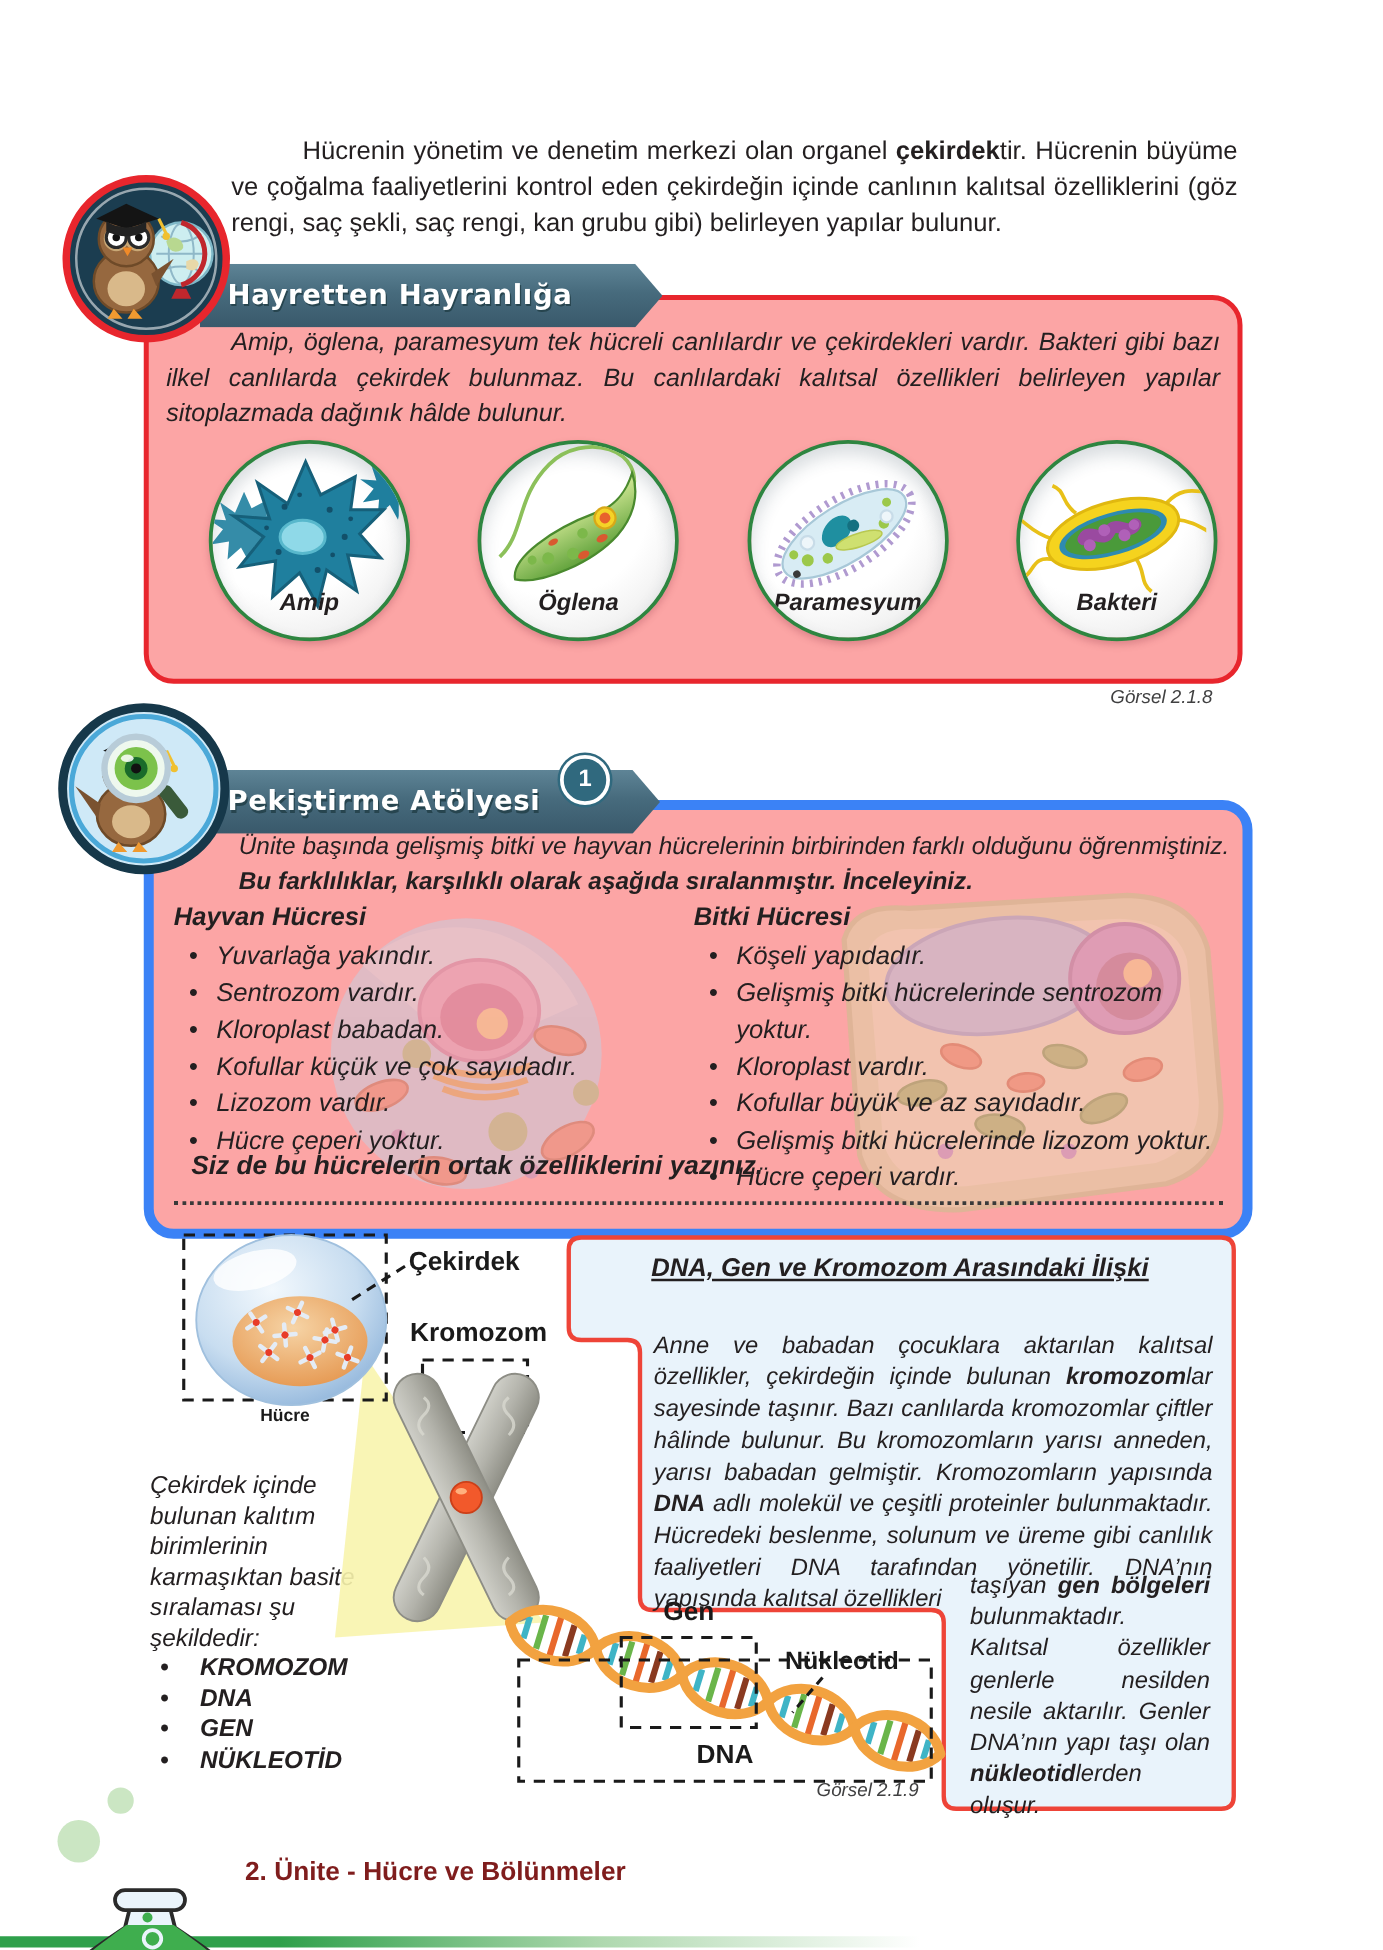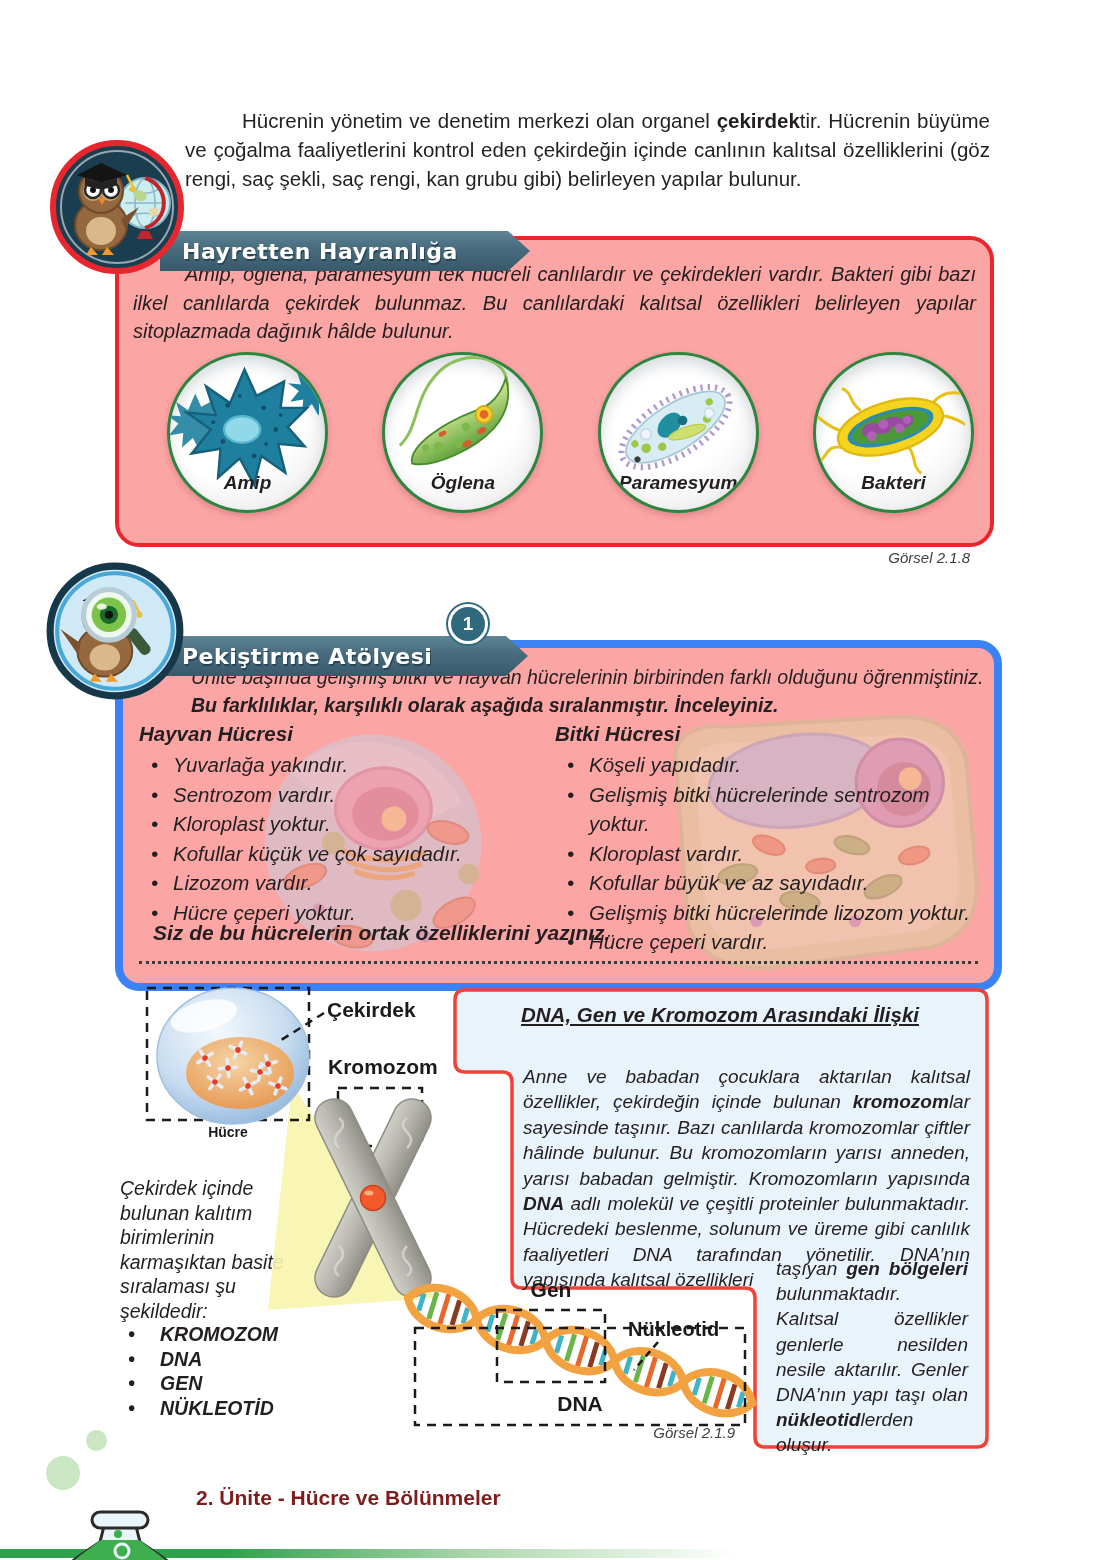--- a/index.html
+++ b/index.html
@@ -3,24 +3,24 @@
 <meta charset="utf-8">
 <style>
   html,body{margin:0;padding:0;background:#fff;}
   .page{position:relative;width:1106px;height:1560px;background:#ffffff;overflow:hidden;
         font-family:"Liberation Sans",sans-serif;color:#231f20;}
   .abs{position:absolute;}
   .it{font-style:italic;}
   .bd{font-weight:bold;}
   .just{text-align:justify;}
   
-  .banner{position:absolute;height:40px;display:flex;align-items:center;padding:0 34px 0 22px;
+  .banner{position:absolute;height:51px;display:flex;align-items:center;padding:0 34px 0 22px;
           background:linear-gradient(180deg,#5e8496 0%,#476b7d 45%,#39596b 100%);
           clip-path:polygon(0 0,calc(100% - 22px) 0,100% 50%,calc(100% - 22px) 100%,0 100%);
-          z-index:6;margin-top:20px;}
+          z-index:6;}
   .banner span{font-family:"DejaVu Sans",sans-serif;font-weight:bold;color:#fff;font-size:22px;
           letter-spacing:.5px;text-shadow:1px 2px 0 #27454f;white-space:nowrap;}
   .badge{position:absolute;width:34px;height:34px;border-radius:50%;background:#30697e;
          border:3px solid #fff;box-shadow:0 0 0 2px #30697e;color:#fff;font-weight:bold;
          display:flex;align-items:center;justify-content:center;font-size:19px;z-index:7;}
   
   .fbox{position:absolute;left:115px;width:871px;background:#fca5a5;border-radius:24px;z-index:2;}
   .wonder{top:236px;height:303px;border:4px solid #e8262d;}
   .practice{top:640px;height:335px;border:8px solid #3b82f6;}
   .boxtext{font-size:20px;line-height:28.5px;}
@@ -279,21 +279,21 @@
     </svg>
 
     <div class="abs it" style="left:68px;top:16px;width:800px;font-size:19.5px;line-height:27px;">Ünite başında gelişmiş bitki ve hayvan hücrelerinin birbirinden farklı olduğunu öğrenmiştiniz.</div>
     <div class="abs it bd" style="left:68px;top:44px;width:800px;font-size:19.5px;line-height:27px;">Bu farklılıklar, karşılıklı olarak aşağıda sıralanmıştır. İnceleyiniz.</div>
 
     <div class="abs" style="left:16px;top:74px;width:420px;">
       <div class="coltitle">Hayvan Hücresi</div>
       <ul class="cell-list">
         <li>Yuvarlağa yakındır.</li>
         <li>Sentrozom vardır.</li>
-        <li>Kloroplast yoktur.</li>
+        <li>Kloroplast babadan.</li>
         <li>Kofullar küçük ve çok sayıdadır.</li>
         <li>Lizozom vardır.</li>
         <li>Hücre çeperi yoktur.</li>
       </ul>
     </div>
     <div class="abs" style="left:432px;top:74px;width:440px;">
       <div class="coltitle">Bitki Hücresi</div>
       <ul class="cell-list">
         <li>Köşeli yapıdadır.</li>
         <li>Gelişmiş bitki hücrelerinde sentrozom yoktur.</li>

